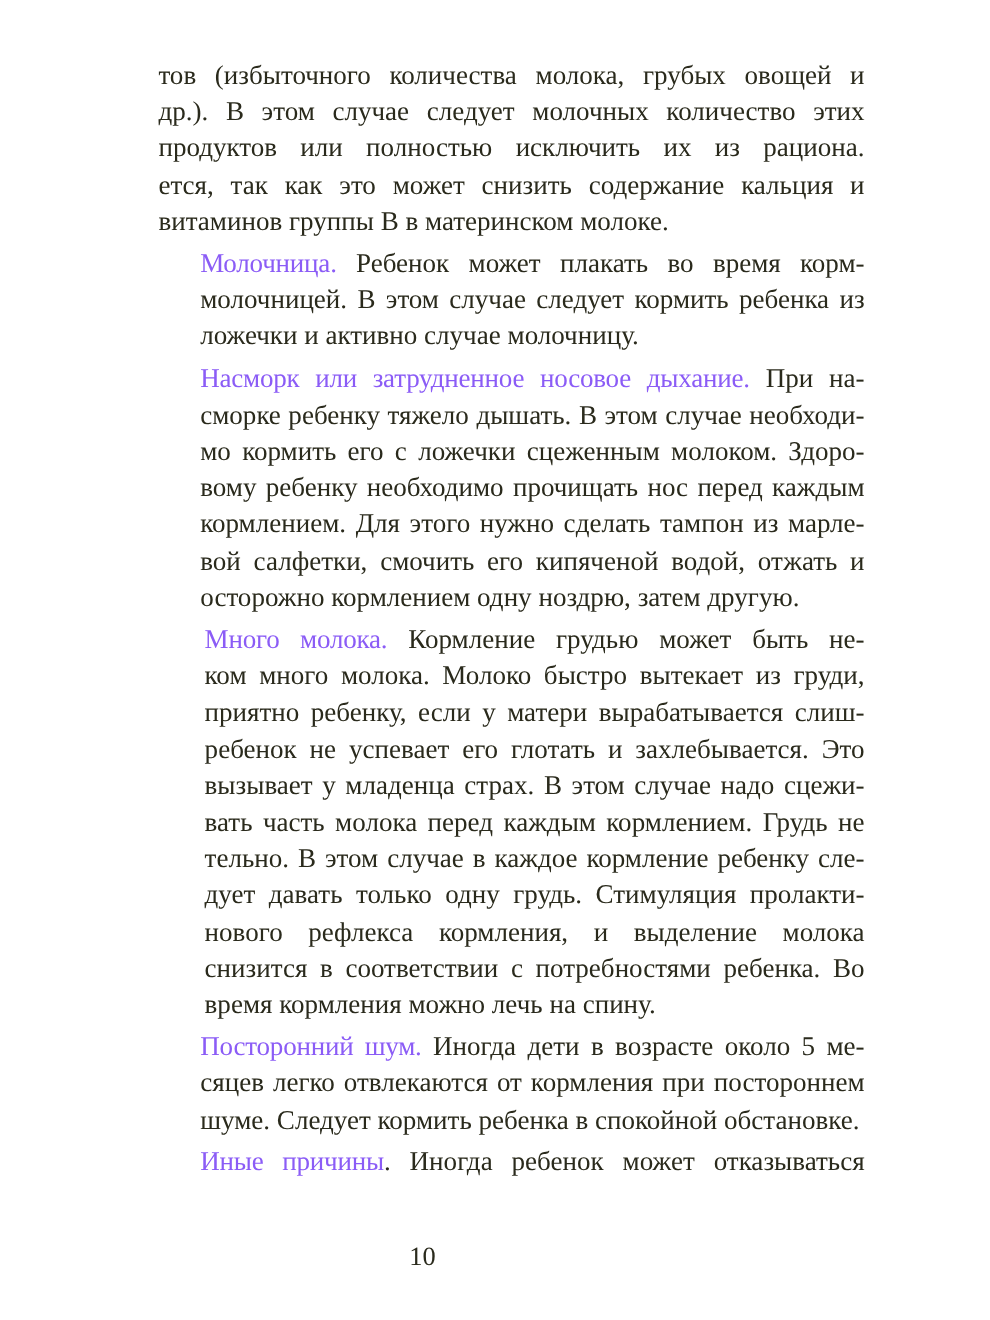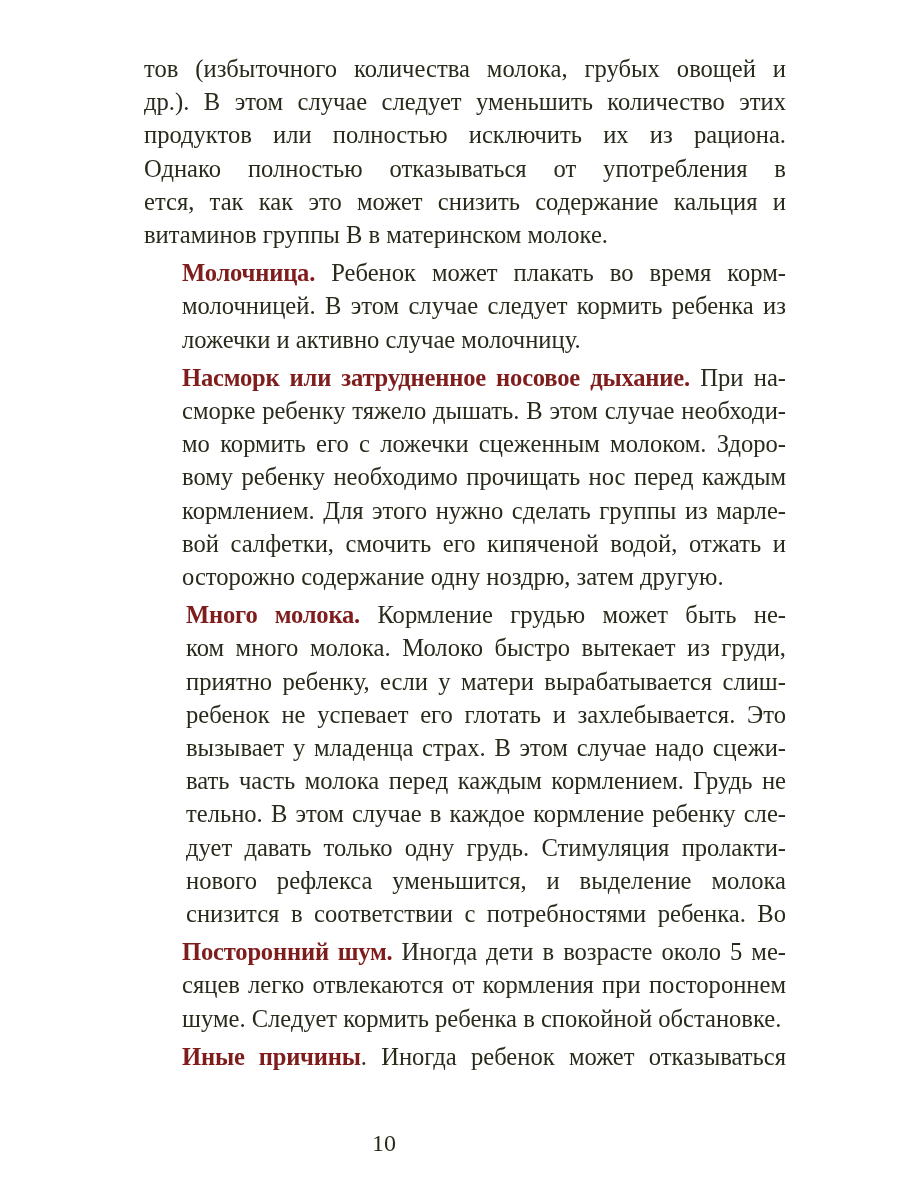--- a/index.html
+++ b/index.html
@@ -9,68 +9,68 @@
     }
     .page {
       position: absolute; left: 144px; top: 52px; width: 642px;
       font-family: "Liberation Serif", serif;
       font-size: 24.6px; line-height: 33.2px; color: #2a2a1c;
       text-align: justify;
     }
     .page p { margin: 0; }
     .para { text-indent: 38px; margin-top: 5px !important; }
     .para.extra { text-indent: 42px; }
-    .lead { font-weight: bold; color: #7f1d1d; letter-spacing: -0.2px; }
+    .lead { font-weight: normal; color: #8b5cf6; letter-spacing: -0.2px; }
     .line { display: block; text-align-last: justify; }
     .line.last { text-align-last: left; }
     .pagenum {
       position: absolute; left: 0; width: 768px; top: 1130px; text-align: center;
       font-family: "Liberation Serif", serif; font-size: 24px; color: #2a2a1c;
     }
   </style>
 </head>
 <body>
 
 <div class="page">
   <p>
     <span class="line">тов (избыточного количества молока, грубых овощей и</span>
-    <span class="line">др.). В этом случае следует уменьшить количество этих</span>
+    <span class="line">др.). В этом случае следует молочных количество этих</span>
     <span class="line">продуктов или полностью исключить их из рациона.</span>
-    <span class="line">Однако полностью отказываться от употребления в</span>
     <span class="line">ется, так как это может снизить содержание кальция и</span>
     <span class="line last">витаминов группы В в материнском молоке.</span>
   </p>
 
   <p class="para">
     <span class="line"><span class="lead">Молочница.</span><span> Ребенок может плакать во время корм-</span></span>
     <span class="line">молочницей. В этом случае следует кормить ребенка из</span>
     <span class="line last">ложечки и активно случае молочницу.</span>
   </p>
 
   <p class="para">
     <span class="line"><span class="lead">Насморк или затрудненное носовое дыхание.</span><span> При на-</span></span>
     <span class="line">сморке ребенку тяжело дышать. В этом случае необходи-</span>
     <span class="line">мо кормить его с ложечки сцеженным молоком. Здоро-</span>
     <span class="line">вому ребенку необходимо прочищать нос перед каждым</span>
-    <span class="line">кормлением. Для этого нужно сделать группы из марле-</span>
+    <span class="line">кормлением. Для этого нужно сделать тампон из марле-</span>
     <span class="line">вой салфетки, смочить его кипяченой водой, отжать и</span>
-    <span class="line last">осторожно содержание одну ноздрю, затем другую.</span>
+    <span class="line last">осторожно кормлением одну ноздрю, затем другую.</span>
   </p>
 
   <p class="para extra">
     <span class="line"><span class="lead">Много молока.</span><span> Кормление грудью может быть не-</span></span>
     <span class="line">ком много молока. Молоко быстро вытекает из груди,</span>
     <span class="line">приятно ребенку, если у матери вырабатывается слиш-</span>
     <span class="line">ребенок не успевает его глотать и захлебывается. Это</span>
     <span class="line">вызывает у младенца страх. В этом случае надо сцежи-</span>
     <span class="line">вать часть молока перед каждым кормлением. Грудь не</span>
     <span class="line">тельно. В этом случае в каждое кормление ребенку сле-</span>
     <span class="line">дует давать только одну грудь. Стимуляция пролакти-</span>
-    <span class="line">нового рефлекса уменьшится, и выделение молока</span>
+    <span class="line">нового рефлекса кормления, и выделение молока</span>
     <span class="line">снизится в соответствии с потребностями ребенка. Во</span>
+    <span class="line last">время кормления можно лечь на спину.</span>
   </p>
 
   <p class="para">
     <span class="line"><span class="lead">Посторонний шум.</span><span> Иногда дети в возрасте около 5 ме-</span></span>
     <span class="line">сяцев легко отвлекаются от кормления при постороннем</span>
     <span class="line last">шуме. Следует кормить ребенка в спокойной обстановке.</span>
   </p>
 
   <p class="para">
     <span class="line"><span class="lead">Иные причины</span><span>. Иногда ребенок может отказываться</span></span>

